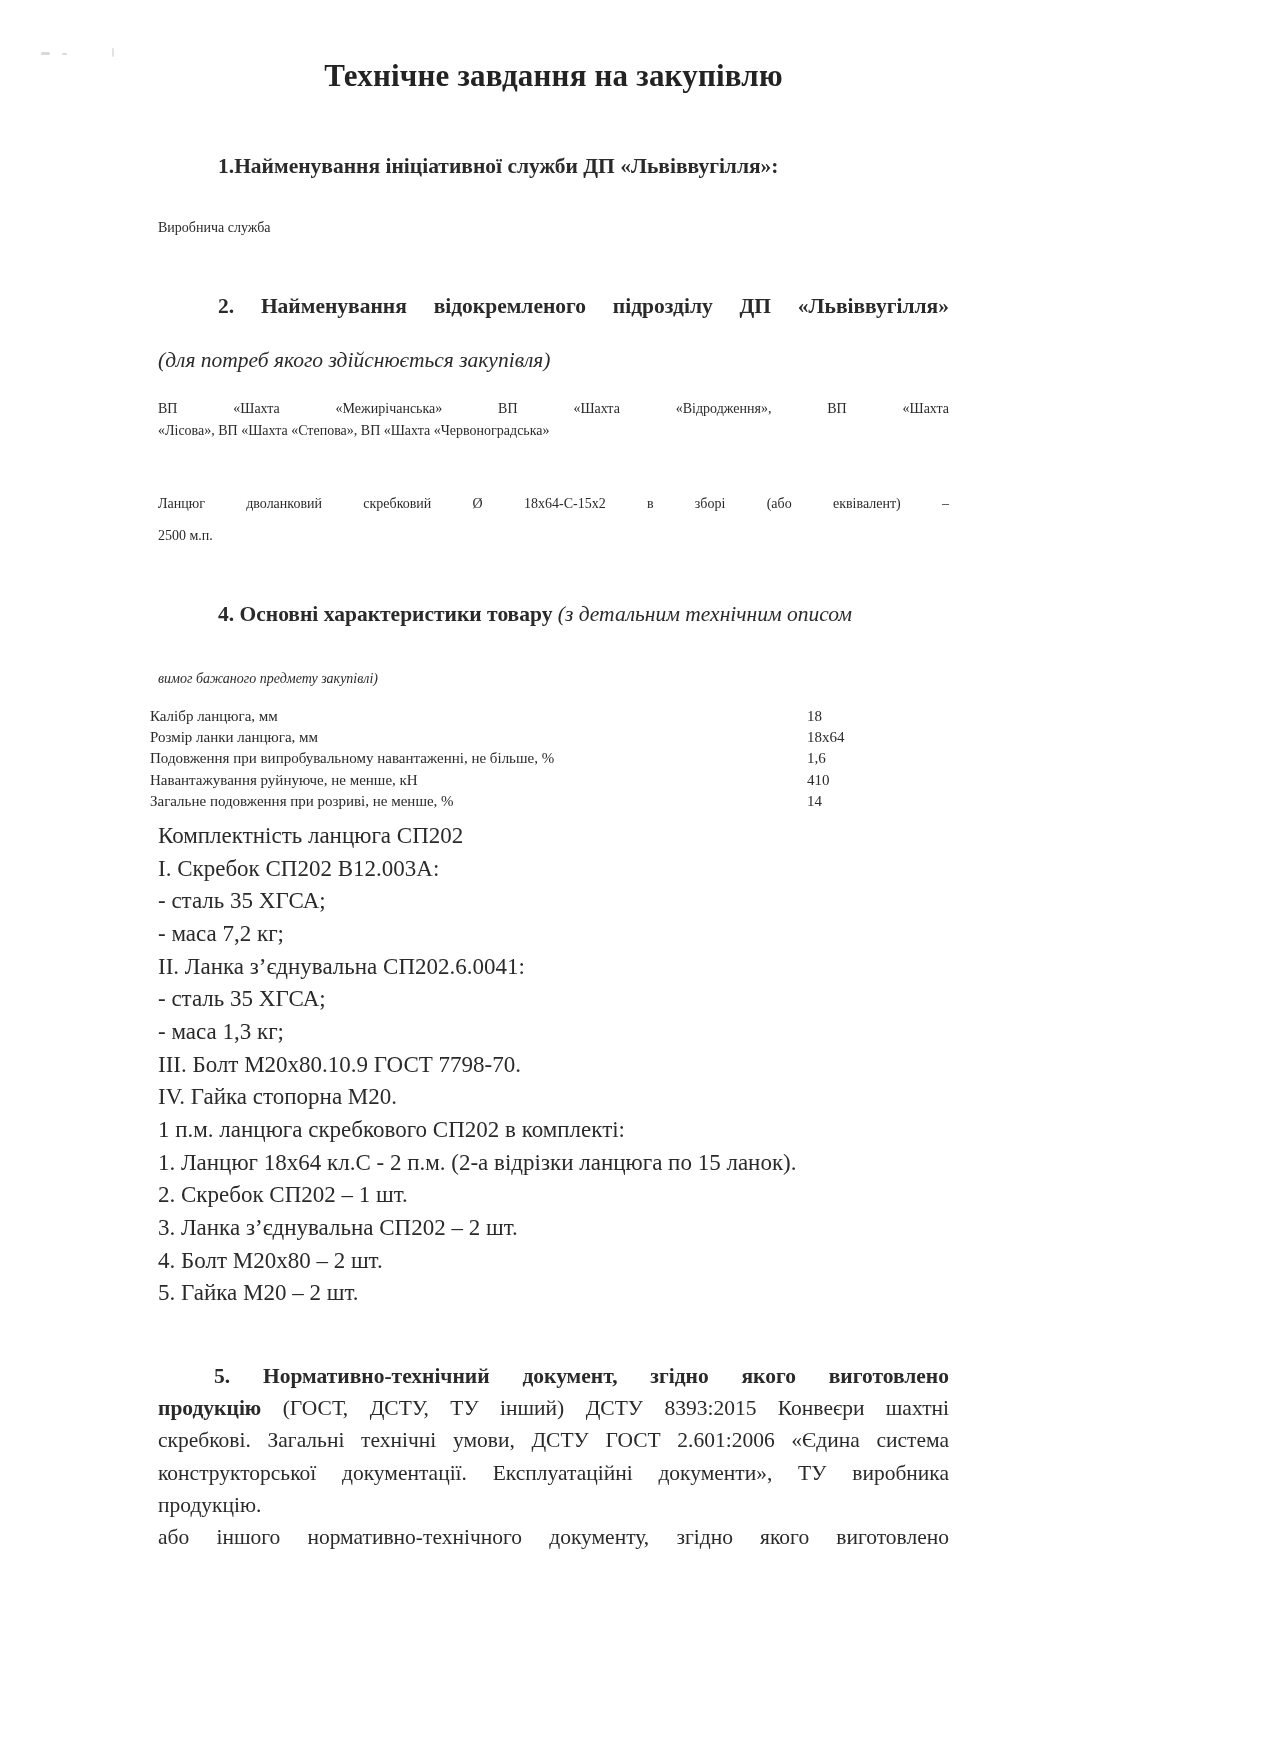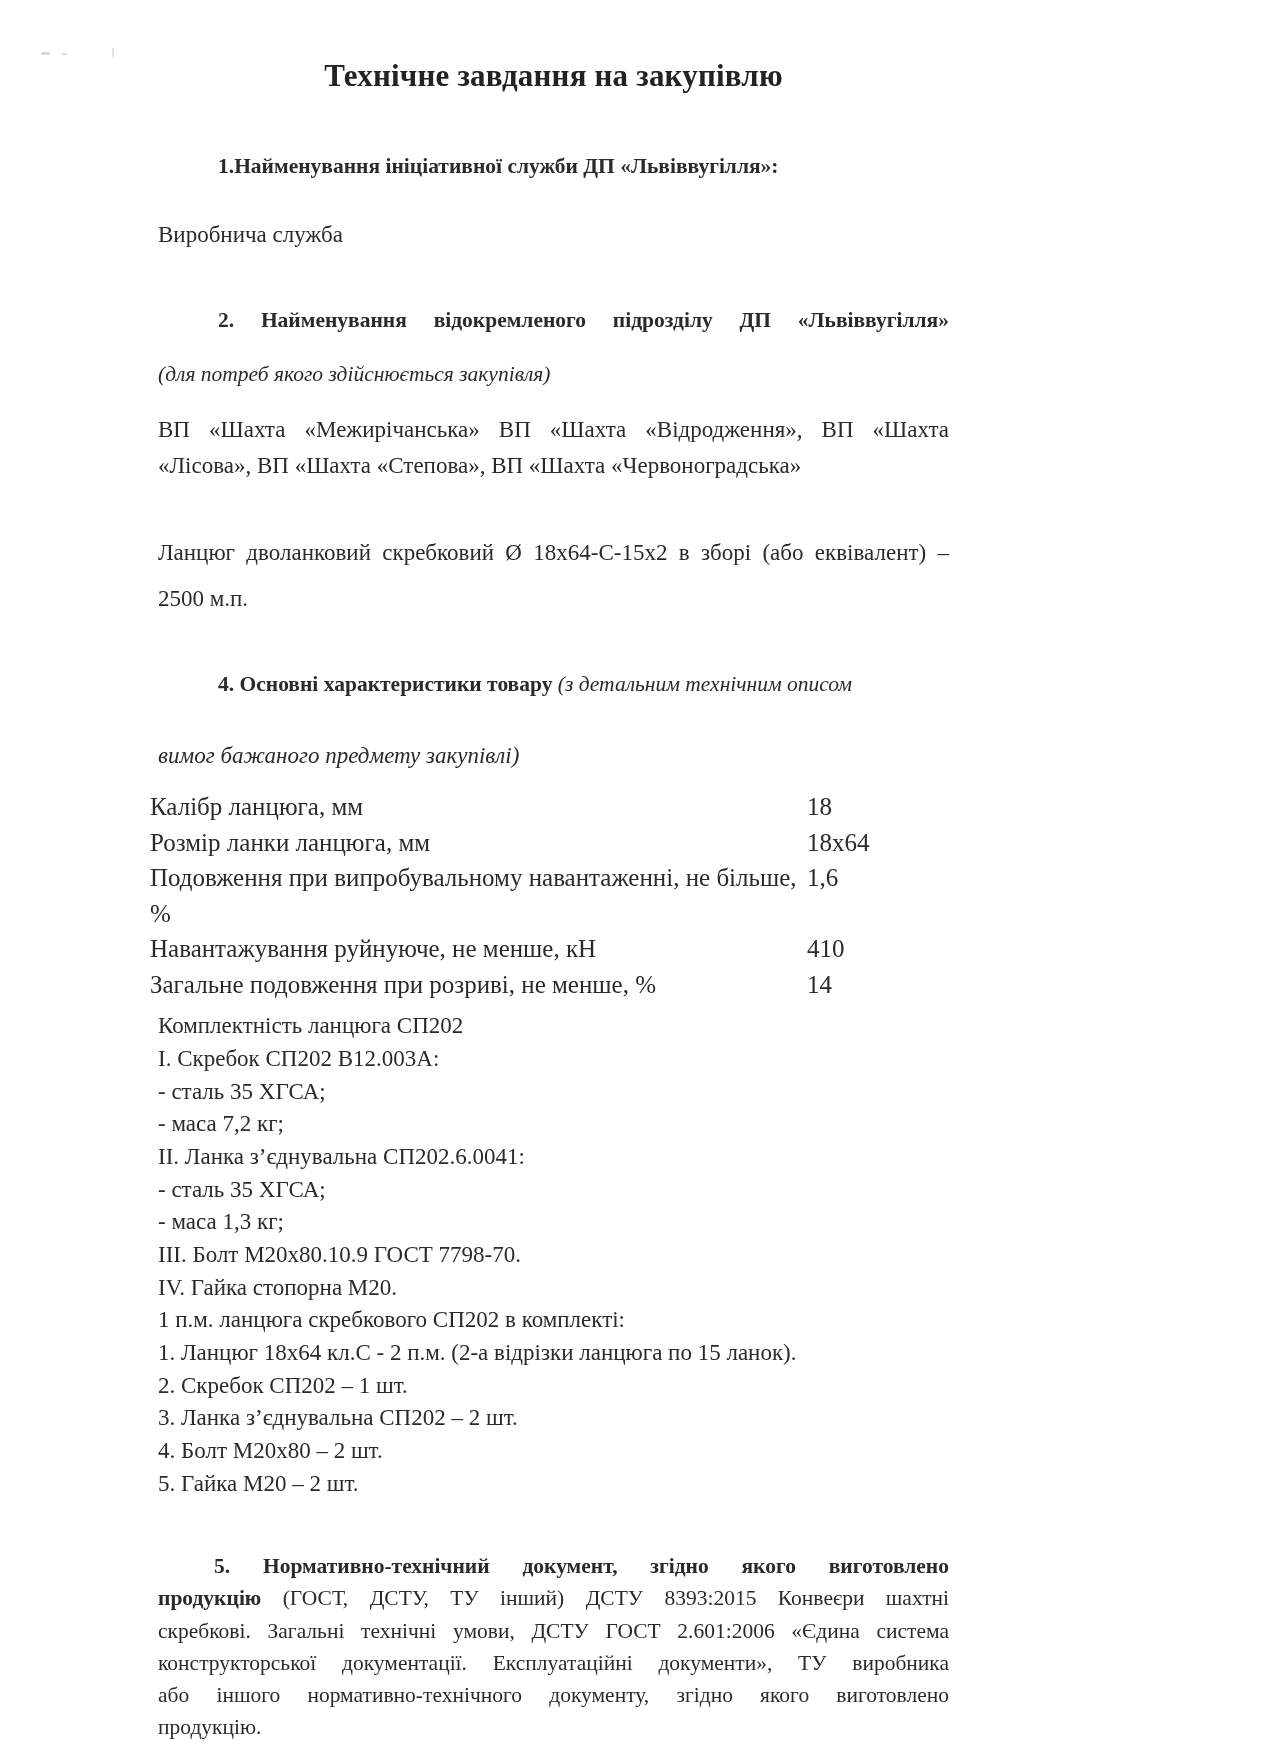--- a/index.html
+++ b/index.html
@@ -53,38 +53,38 @@
 
   .ital-b {
     font-weight: normal;
     font-style: italic;
   }
   .ital {
     font-style: italic;
   }
 
   p.body-line {
-    font-size: 23px;
+    font-size: 14px;
     line-height: 1.55;
     margin: 0;
     font-family: Liberation Serif, serif;
   }
 
   .gap-s { height: 14px; }
   .gap-m { height: 22px; }
   .gap-l { height: 34px; }
 
   
   .spec {
     margin-top: 16px;
     width: 100%;
     border-collapse: collapse;
   }
   .spec td {
-    font-size: 25px;
+    font-size: 15px;
     line-height: 1.42;
     padding: 0;
     vertical-align: top;
     color: #2a2a2a;
   }
   .spec td.val {
     width: 150px;
     padding-left: 10px;
     white-space: nowrap;
   }
@@ -208,17 +208,17 @@
   <div class="block">
     <p class="sec5 sec5-first spaced-out">
       <span class="lead">5.  Нормативно-технічний  документ,  згідно  якого  виготовлено</span>
     </p>
     <p class="sec5 spaced-out">
       <span class="lead">продукцію</span>
       <span>(ГОСТ,  ДСТУ,  ТУ  інший)  ДСТУ  8393:2015  Конвеєри  шахтні</span>
     </p>
     <p class="sec5 spaced-out">скребкові. Загальні технічні умови, ДСТУ ГОСТ 2.601:2006 «Єдина система</p>
     <p class="sec5 spaced-out">конструкторської документації. Експлуатаційні документи», ТУ виробника</p>
+    <p class="sec5">продукцію.</p>
     <p class="sec5 spaced-out">або   іншого  нормативно-технічного  документу,  згідно  якого  виготовлено</p>
-    <p class="sec5">продукцію.</p>
   </div>
 
 </div>
 
 </body></html>

